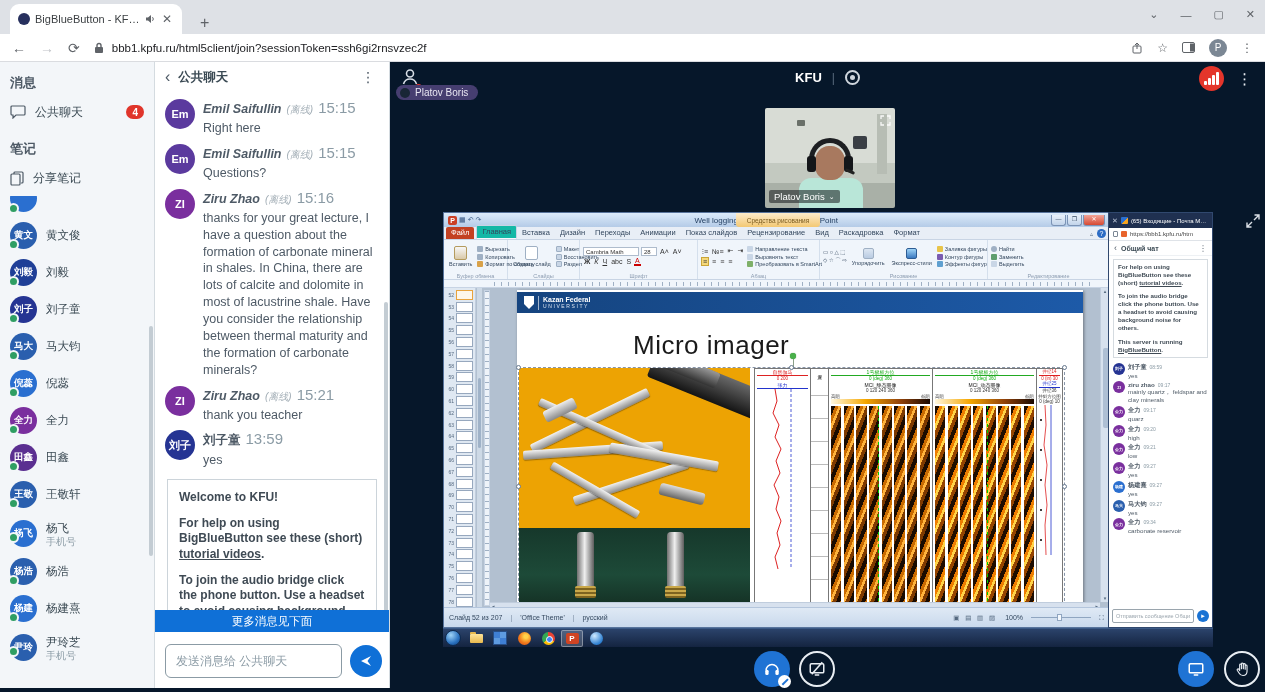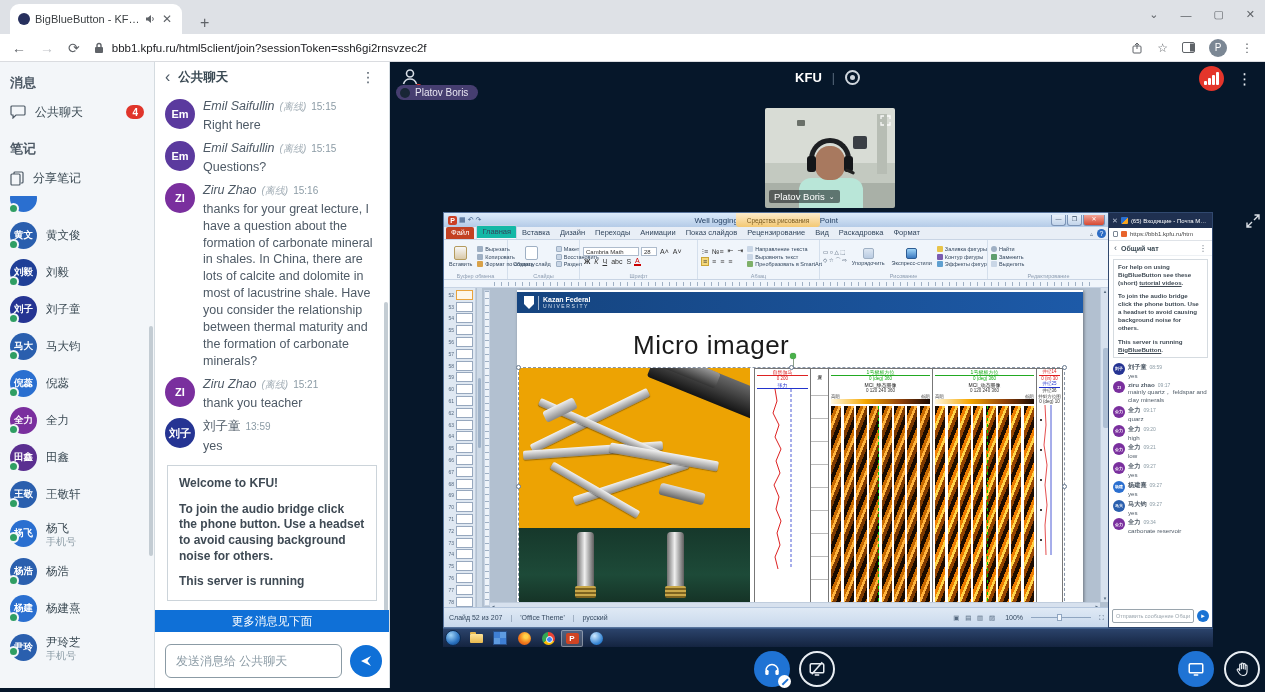--- a/index.html
+++ b/index.html
@@ -39,24 +39,24 @@
 .chatp{position:absolute;left:155px;top:62px;width:235px;height:626px;background:#fff;border-right:1px solid #d4dbe0;overflow:hidden}
 .chead{display:flex;align-items:center;height:30px;padding:0 10px;gap:8px}
 .chead .bk{color:#4e5a66;font-size:16px}
 .chead .ct{font-size:12.5px;color:#3b4a54;font-weight:bold;flex:1}
 .kebab{color:#4e5a66;font-size:14px;letter-spacing:0;padding:0 4px}
 .msgs{position:relative;height:540px;overflow:hidden}
 .cmsg{display:flex;gap:8px;padding:7px 14px 0 10px}
 .cav{width:30px;height:30px;font-size:11px}
 .mbody{flex:1;min-width:0}
 .mhead{display:flex;align-items:baseline;gap:5px;flex-wrap:nowrap}
-.mname{font-size:12.5px;font-weight:normal;color:#4e5a66;white-space:nowrap}
+.mname{font-size:12.5px;font-weight:bold;color:#4e5a66;white-space:nowrap}
 .mname.it{font-style:italic}
 .mmeta{font-size:10px;color:#a5b0b8;font-style:italic}
-.mtime{font-size:10px;color:#8b9ba5}
+.mtime{font-size:15px;color:#8b9ba5}
 .mtext{font-size:12.5px;color:#4e5a66;line-height:1.35;margin-top:3px}
 .wbox{margin:10px 12px;border:1px solid #ccd4da;padding:10px 11px;font-size:12px;color:#3f4a54;font-weight:bold;line-height:1.3}
 .wbox p{margin-bottom:10px}
 .wbox p:last-child{margin-bottom:0}
 .wbox a{color:#3f4a54;text-decoration:underline}
 .cscroll{position:absolute;right:1px;top:210px;width:4px;height:310px;background:#c3ccd3;border-radius:2px}
 .morebar{position:absolute;left:0;right:0;bottom:56px;height:22px;background:#0f70d7;color:#fff;font-size:11.5px;display:flex;align-items:center;justify-content:center;cursor:pointer}
 .inrow{position:absolute;left:0;right:0;bottom:10px;display:flex;align-items:center;padding:0 10px;gap:8px}
 .inbox{flex:1;height:34px;border:1px solid #8b9ba5;border-radius:6px;font-size:12px;padding:0 10px;color:#3b4a54;outline:none;background:#fff}
 .inbox::placeholder{color:#8b9ba5}
@@ -413,20 +413,21 @@
         <div class="mbody">
             <div class="mhead">
               <span class="mname">刘子童</span>
               <span class="mtime">13:59</span>
             </div>
         <div class="mtext">yes</div>
           </div>
       </div>
       <div class="wbox">
         <p>Welcome to KFU!</p>
+        <p><span>For help on using BigBlueButton see these (short) </span><a>tutorial videos</a><span>.</span></p>
         <p>To join the audio bridge click the phone button. Use a headset to avoid causing background noise for others.</p>
         <p><span>This server is running </span></p>
       </div>
 
       <div class="cscroll"></div>
     </div>
     <div class="morebar">更多消息见下面</div>
     <div class="inrow">
       <input class="inbox" placeholder="发送消息给 公共聊天" style="">
       <span class="sendb">

